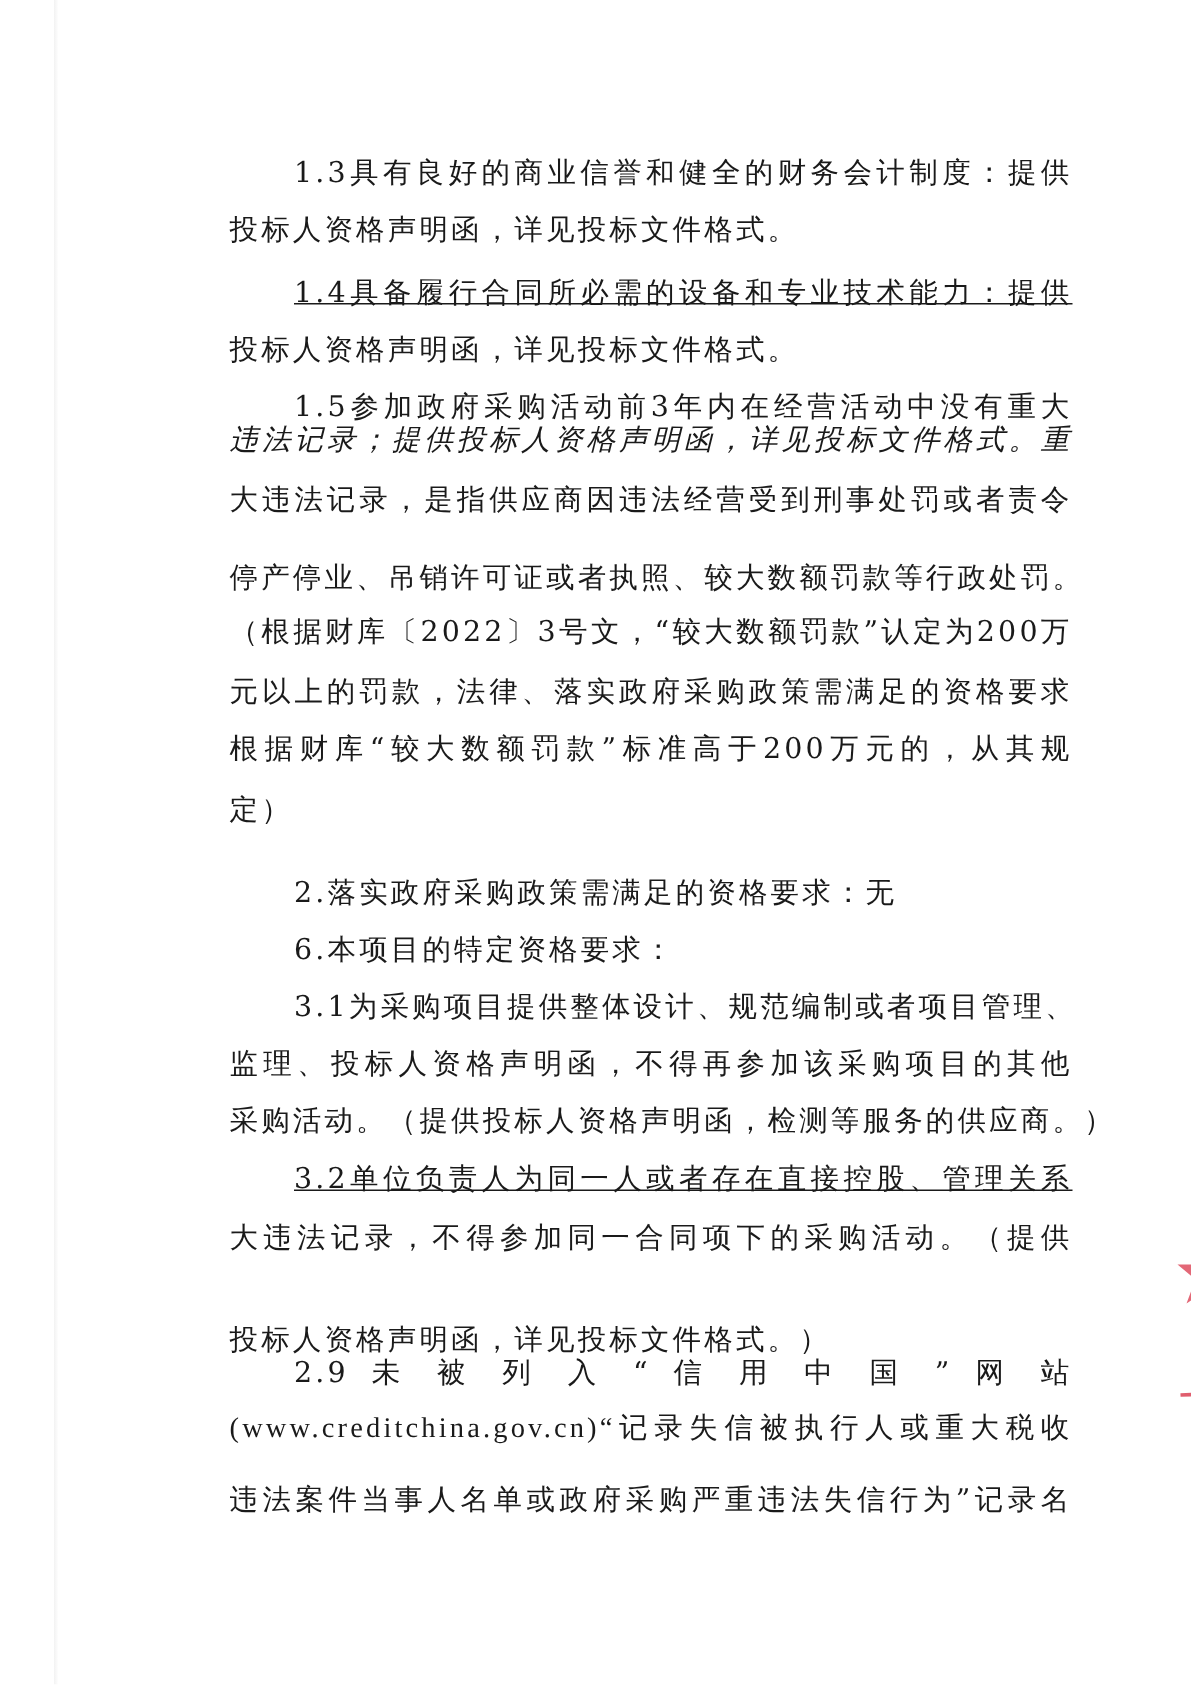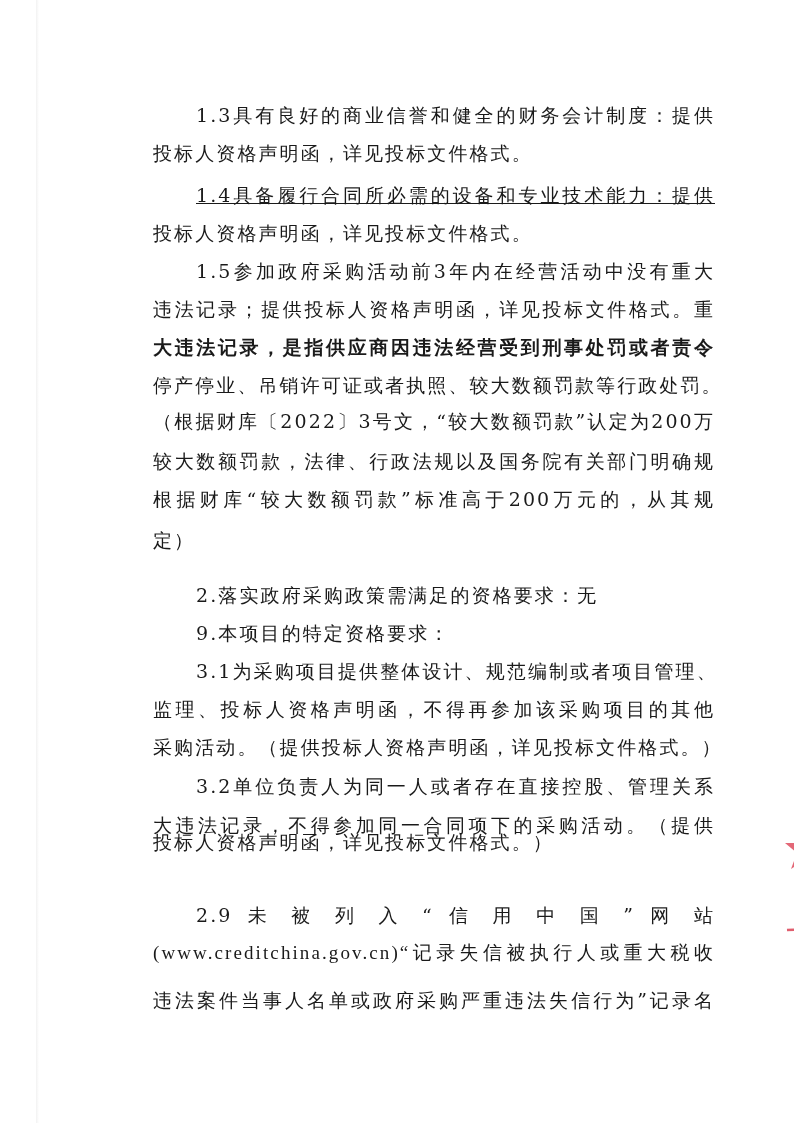--- a/index.html
+++ b/index.html
@@ -25,35 +25,35 @@
 <body>
 
 <div class="page">
   <div class="edge-shadow"></div>
   <div id="lines">
       <div class="line indent" style="top: 102px;">1.3具有良好的商业信誉和健全的财务会计制度：提供</div>
       <div class="line last" style="top: 140px;">投标人资格声明函，详见投标文件格式。</div>
       <div class="line indent" style="top: 182px; text-decoration: underline;">1.4具备履行合同所必需的设备和专业技术能力：提供</div>
       <div class="line last" style="top: 220px;">投标人资格声明函，详见投标文件格式。</div>
       <div class="line indent" style="top: 258px;">1.5参加政府采购活动前3年内在经营活动中没有重大</div>
-      <div class="line" style="top: 296px;">违法记录；提供投标人资格声明函，详见投标文件格式。重</div>
-      <div class="line" style="top: 334px; font-weight: bold;">大违法记录，是指供应商因违法经营受到刑事处罚或者责令</div>
+      <div class="line" style="top: 280px; font-style: italic;">违法记录；提供投标人资格声明函，详见投标文件格式。重</div>
+      <div class="line" style="top: 320px;">大违法记录，是指供应商因违法经营受到刑事处罚或者责令</div>
       <div class="line" style="top: 372px;">停产停业、吊销许可证或者执照、较大数额罚款等行政处罚。</div>
       <div class="line" style="top: 408px;">（根据财库〔2022〕3号文，“较大数额罚款”认定为200万</div>
-      <div class="line" style="top: 448px;">较大数额罚款，法律、行政法规以及国务院有关部门明确规</div>
+      <div class="line" style="top: 448px;">元以上的罚款，法律、落实政府采购政策需满足的资格要求</div>
       <div class="line" style="top: 486px;">根据财库“较大数额罚款”标准高于200万元的，从其规</div>
       <div class="line last" style="top: 527px;">定）</div>
       <div class="line indent last" style="top: 582px;">2.落实政府采购政策需满足的资格要求：无</div>
-      <div class="line indent last" style="top: 620px;">9.本项目的特定资格要求：</div>
+      <div class="line indent last" style="top: 620px;">6.本项目的特定资格要求：</div>
       <div class="line indent" style="top: 658px;">3.1为采购项目提供整体设计、规范编制或者项目管理、</div>
       <div class="line" style="top: 696px;">监理、投标人资格声明函，不得再参加该采购项目的其他</div>
-      <div class="line" style="top: 734px;">采购活动。（提供投标人资格声明函，详见投标文件格式。）</div>
-      <div class="line indent" style="top: 773px;">3.2单位负责人为同一人或者存在直接控股、管理关系</div>
+      <div class="line" style="top: 734px;">采购活动。（提供投标人资格声明函，检测等服务的供应商。）</div>
+      <div class="line indent" style="top: 773px; text-decoration: underline;">3.2单位负责人为同一人或者存在直接控股、管理关系</div>
       <div class="line" style="top: 812px;">大违法记录，不得参加同一合同项下的采购活动。（提供</div>
-      <div class="line last" style="top: 829px;">投标人资格声明函，详见投标文件格式。）</div>
+      <div class="line last" style="top: 880px;">投标人资格声明函，详见投标文件格式。）</div>
       <div class="line indent" style="top: 902px;">2.9 未 被 列 入 “ 信 用 中 国 ” 网 站</div>
       <div class="line" style="top: 940px; font-family: Liberation Serif, serif;">(www.creditchina.gov.cn)“记录失信被执行人或重大税收</div>
       <div class="line" style="top: 987px;">违法案件当事人名单或政府采购严重违法失信行为”记录名</div>
     </div>
 
   <div class="seal">
     <svg width="40" height="150" viewBox="0 0 40 150">
       <line x1="14" y1="2" x2="38" y2="3" stroke="#d9364a" stroke-width="2" opacity="0.8"></line>
       <text x="14" y="32" font-size="18" fill="#d9364a" opacity="0.7" font-family="DejaVu Serif, serif">有</text>
       <polygon points="30,40 34,60 46,62 35,70 40,90 28,76 16,84 22,68 10,58 26,58" fill="#d9364a" opacity="0.75" transform="translate(-6,2)"></polygon>

